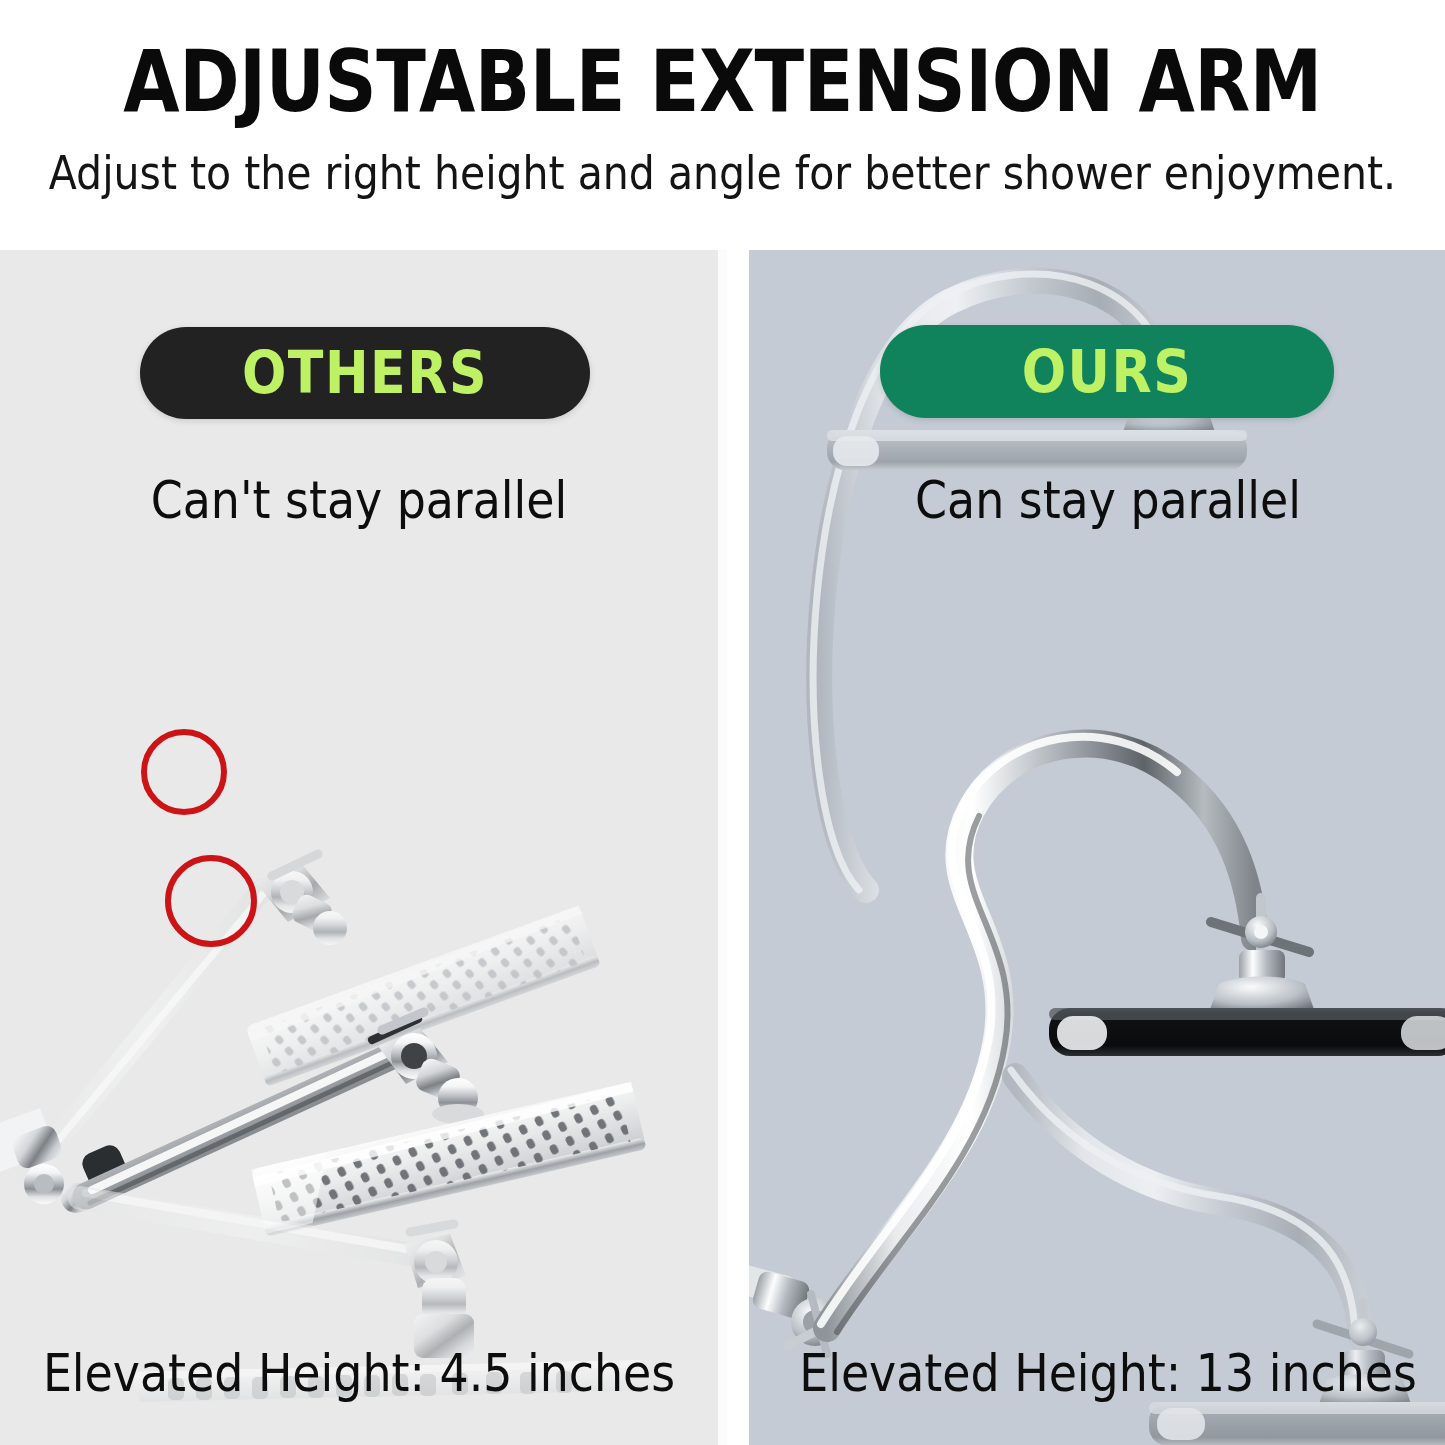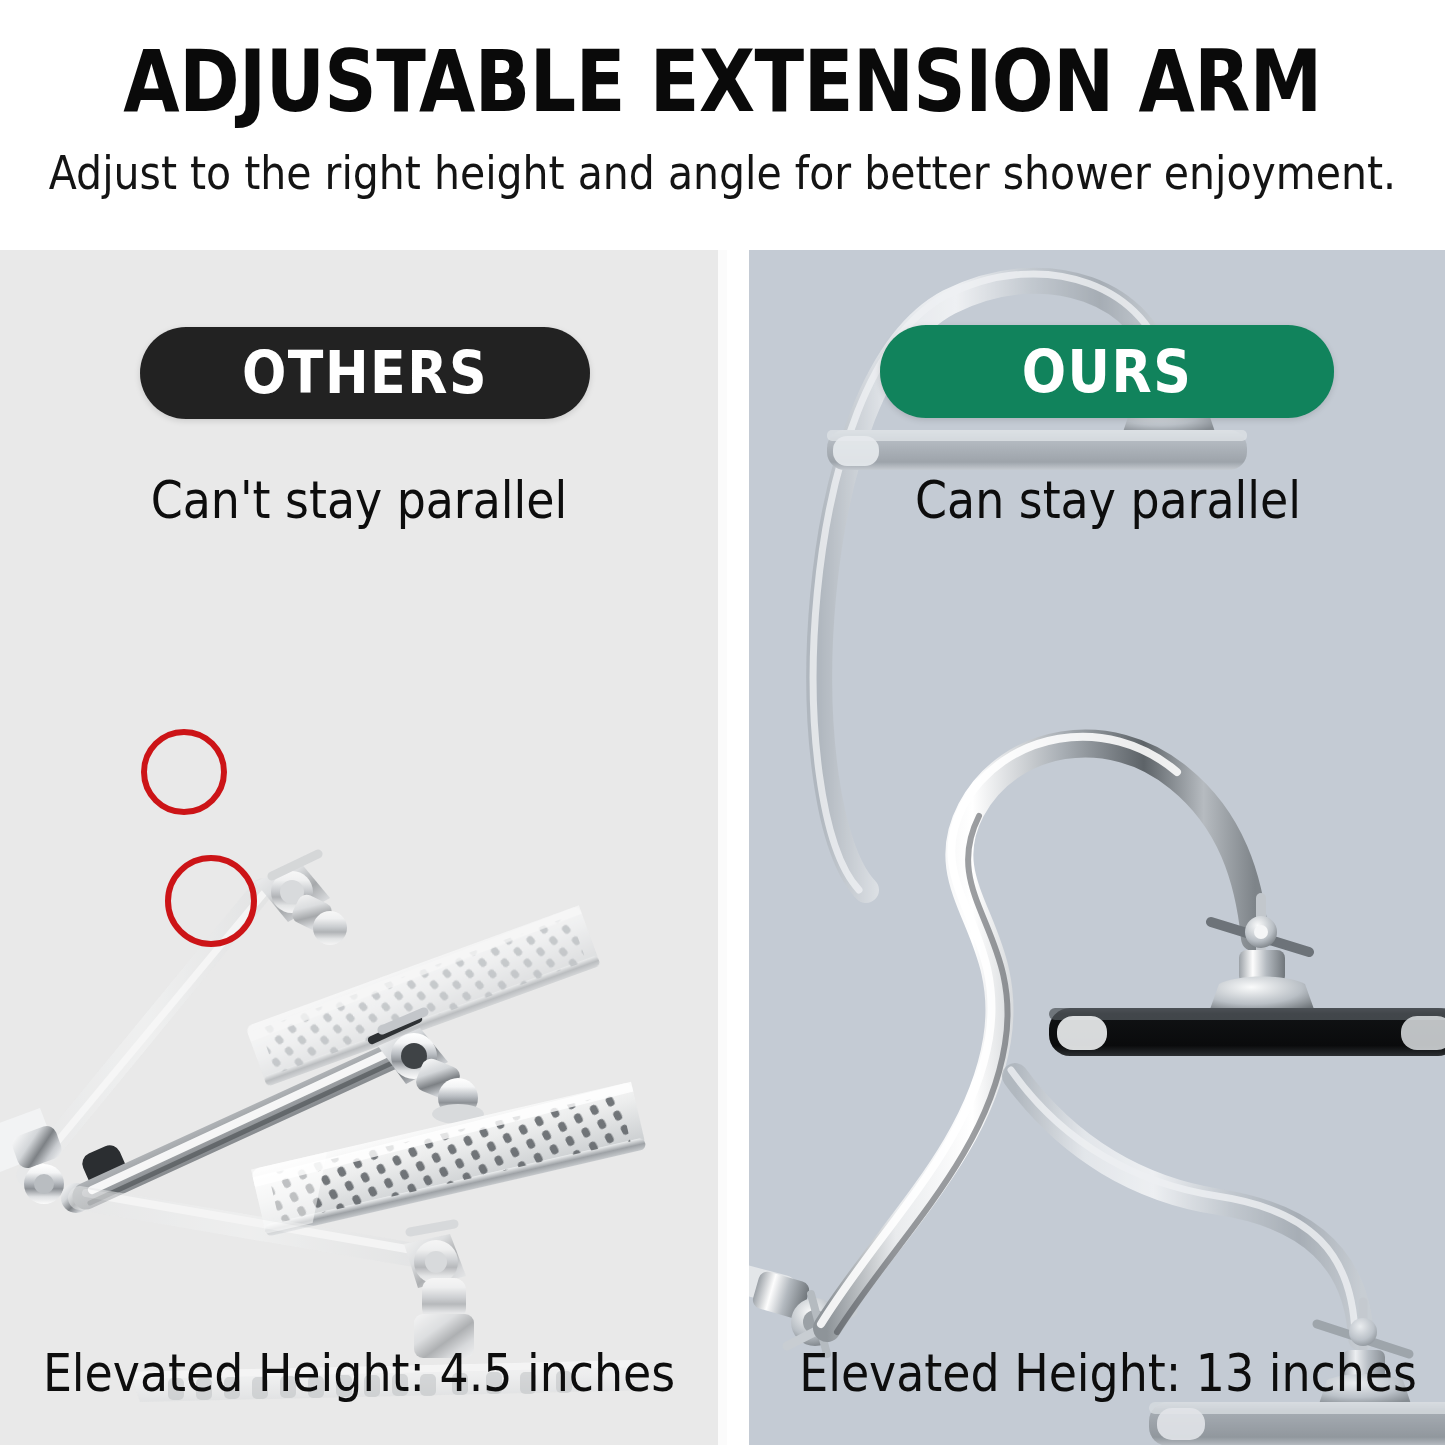--- a/index.html
+++ b/index.html
@@ -48,21 +48,21 @@
 
   
   .badge {
     position:absolute;
     display:flex; align-items:center; justify-content:center;
     border-radius:46px;
     font-family:"Liberation Sans Narrow","DejaVu Sans Condensed","Liberation Sans", sans-serif;
     font-weight:bold;
     font-size:58px;
     letter-spacing:1.5px;
-    color:#ffffff;
+    color:#bef264;
     box-shadow:0 2px 6px rgba(0,0,0,0.13);
   }
   .badge-others { left:140px; top:77px; width:450px; height:92px; background:#222222; }
   .badge-ours   { left:131px; top:75px; width:454px; height:93px; background:#11835c; }
 
   
   .caption-top {
     position:absolute; top:220px; width:100%;
     text-align:center;
     font-family:"Liberation Sans Narrow","DejaVu Sans Condensed","Liberation Sans", sans-serif;

